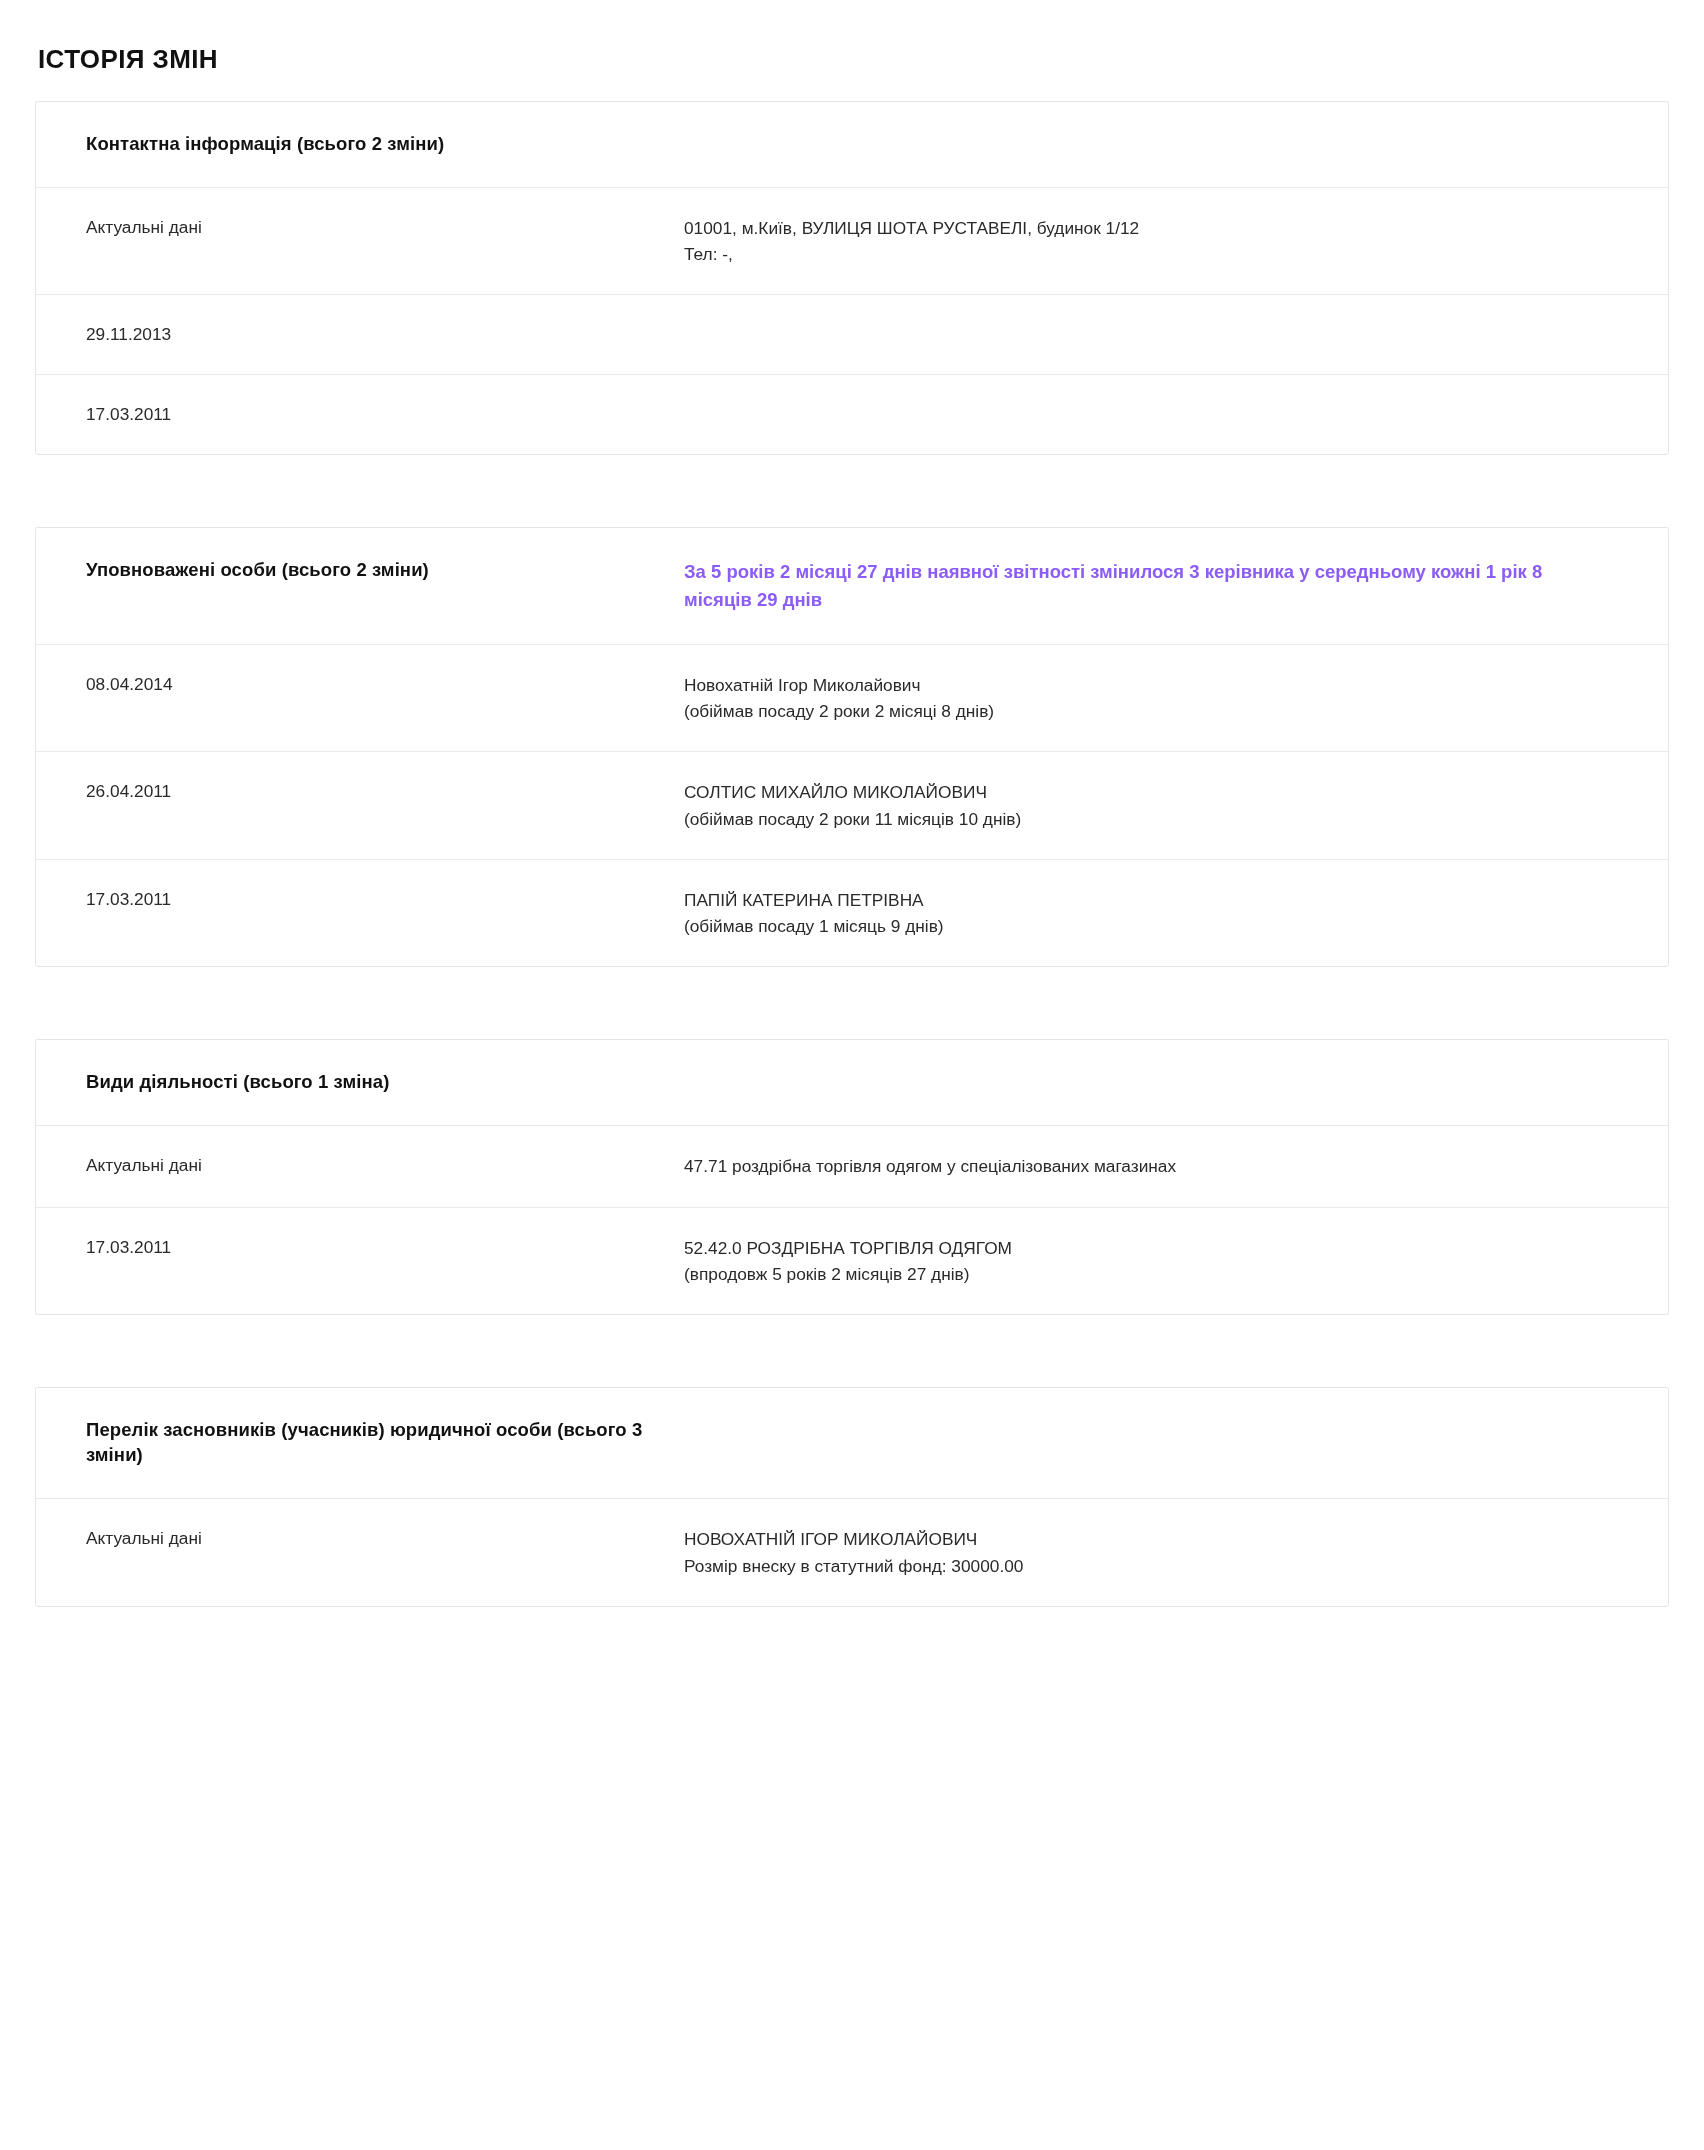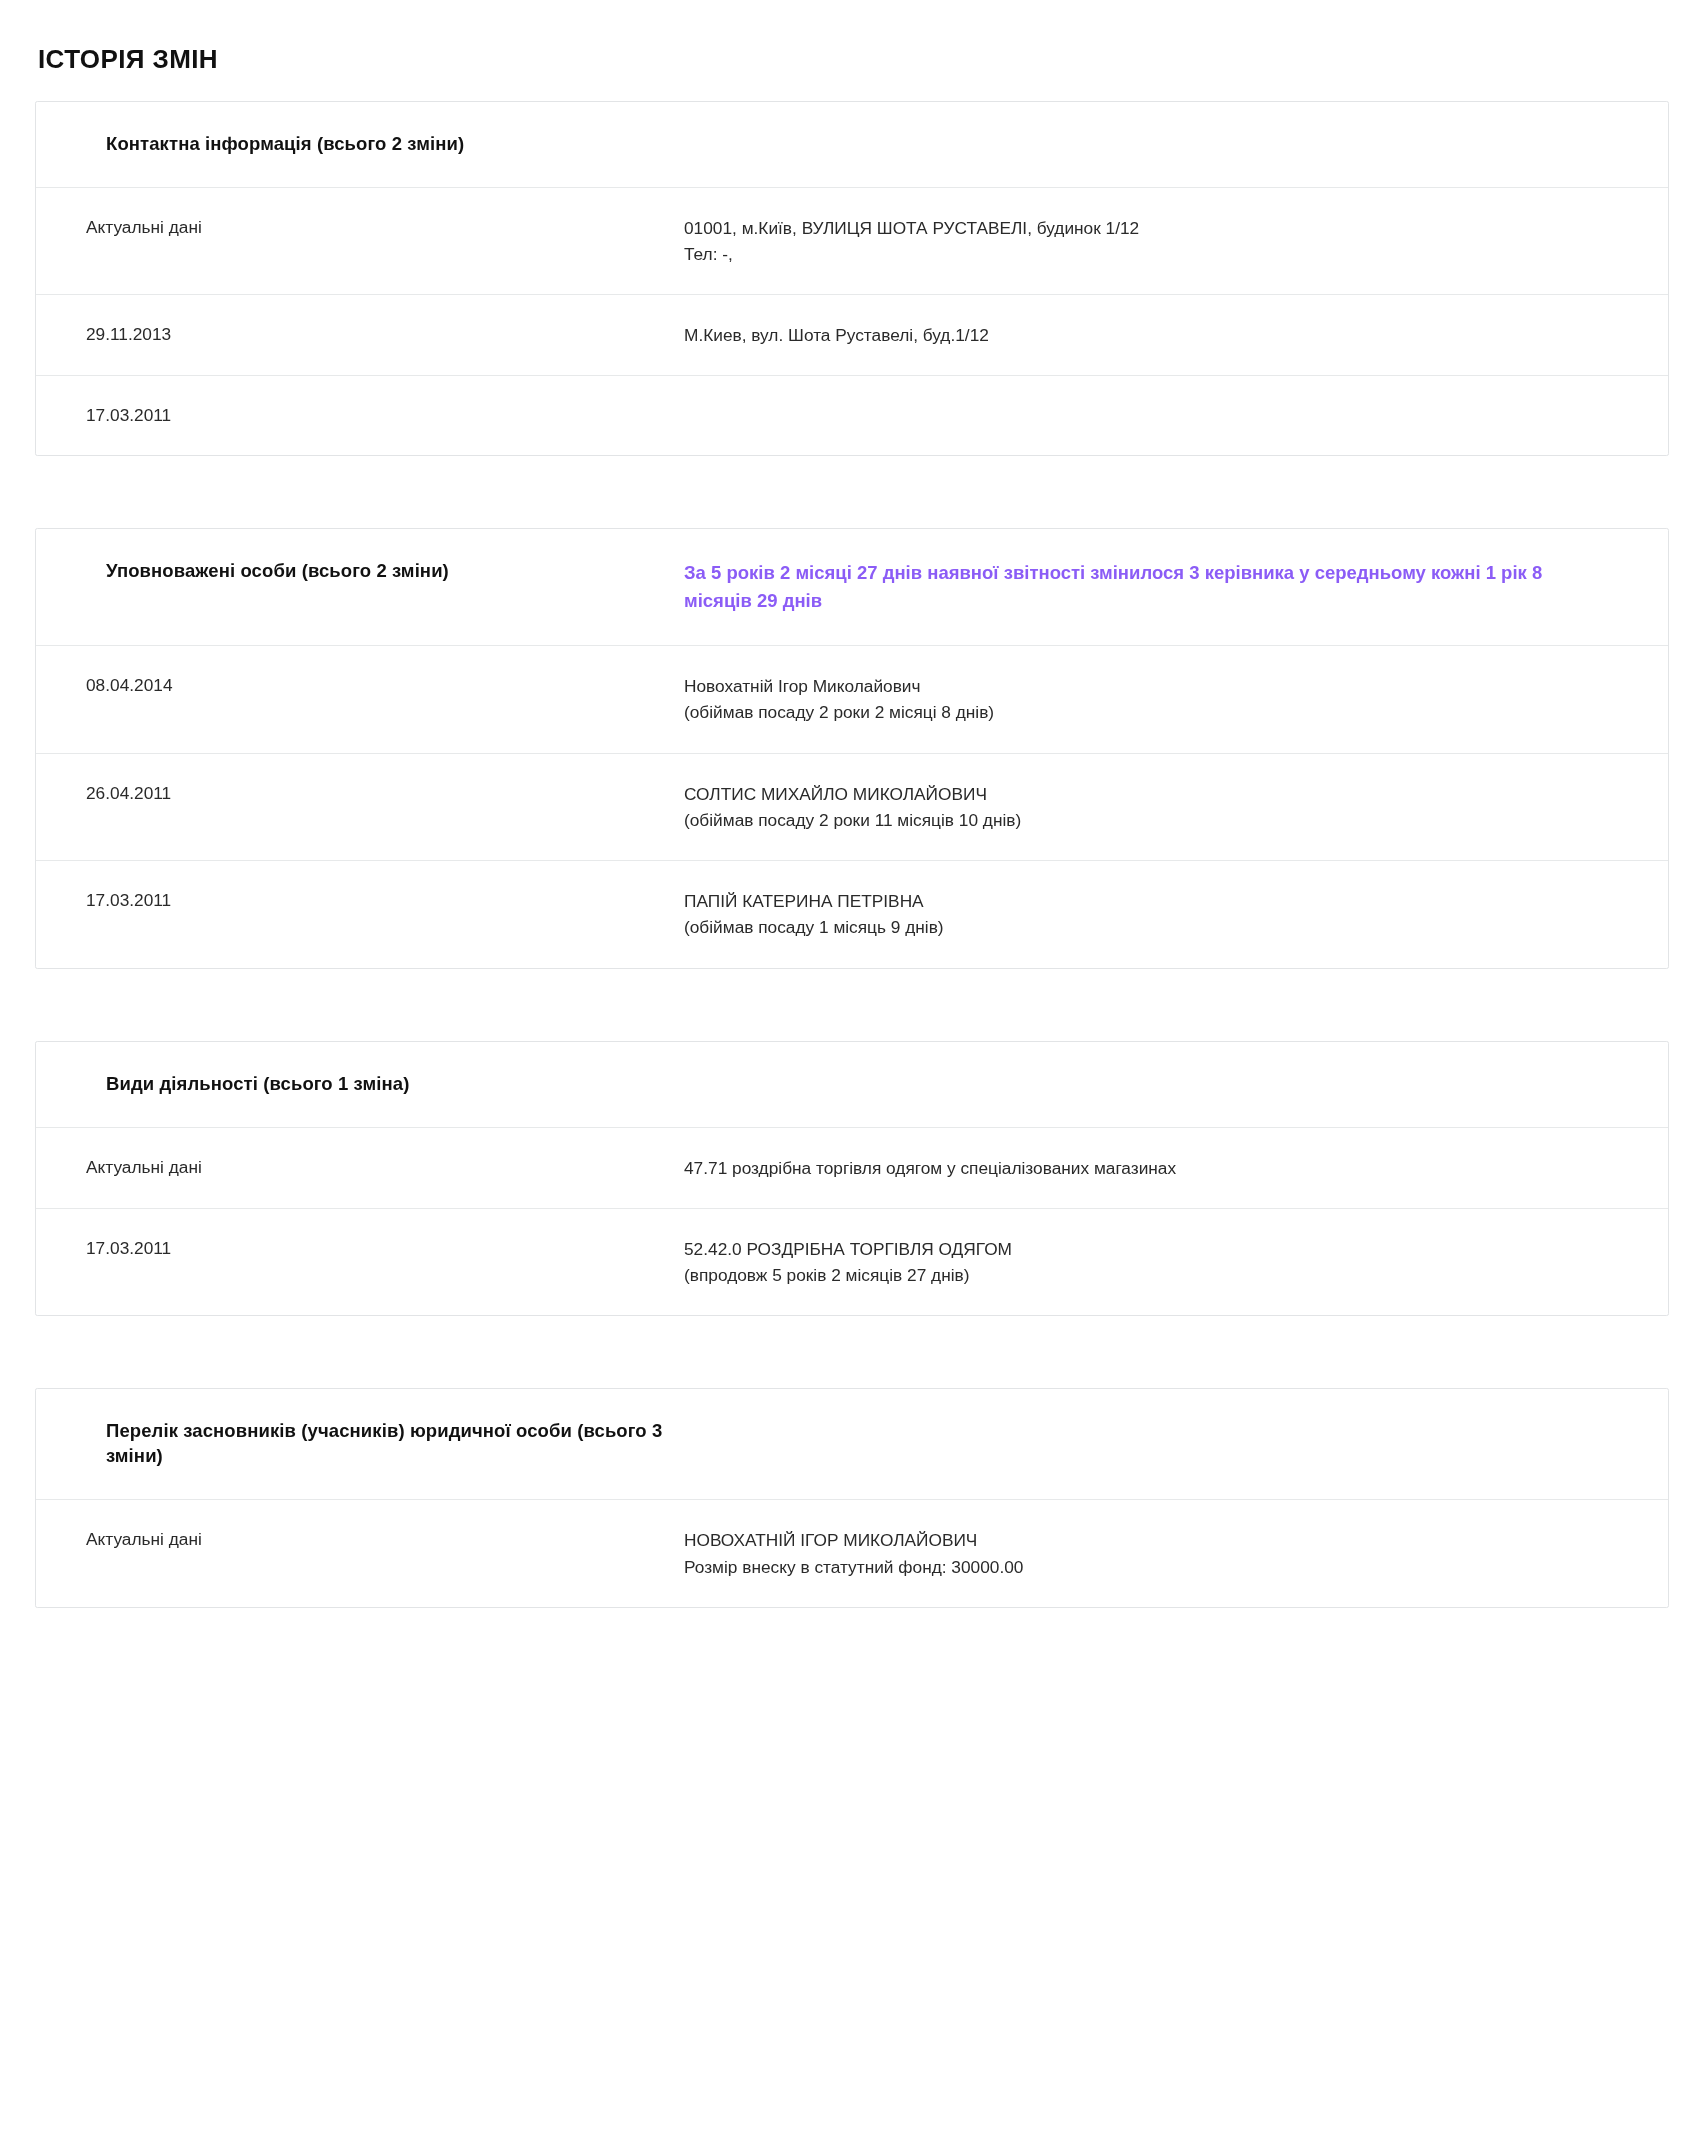--- a/index.html
+++ b/index.html
@@ -59,21 +59,20 @@
     flex: 1 1 auto;
     box-sizing: border-box;
     padding-right: 60px;
   }
   .section-title {
     font-size: 18.5px;
     font-weight: bold;
     color: #111111;
     letter-spacing: 0.1px;
     line-height: 1.35;
-    margin-left: 20px;
   }
   .summary-text {
     font-size: 18.5px;
     font-weight: bold;
     color: #8b5cf6;
     line-height: 1.5;
   }
   .date-label {
     font-size: 17.3px;
     color: #2a2a2a;
@@ -108,23 +107,20 @@
       </div>
       <div class="col-right">
         <div class="value-text">01001, м.Київ, ВУЛИЦЯ ШОТА РУСТАВЕЛІ, будинок 1/12
 Тел: -,</div>
       </div>
     </div>
     <div class="row">
       <div class="col-left">
         <div class="date-label">29.11.2013</div>
       </div>
-      <div class="col-right">
-        <div class="value-text">М.Киев, вул. Шота Руставелі, буд.1/12</div>
-      </div>
     </div>
     <div class="row">
       <div class="col-left">
         <div class="date-label">17.03.2011</div>
       </div>
     </div>
   </div>
 
   <div class="card">
     <div class="row header-row">

